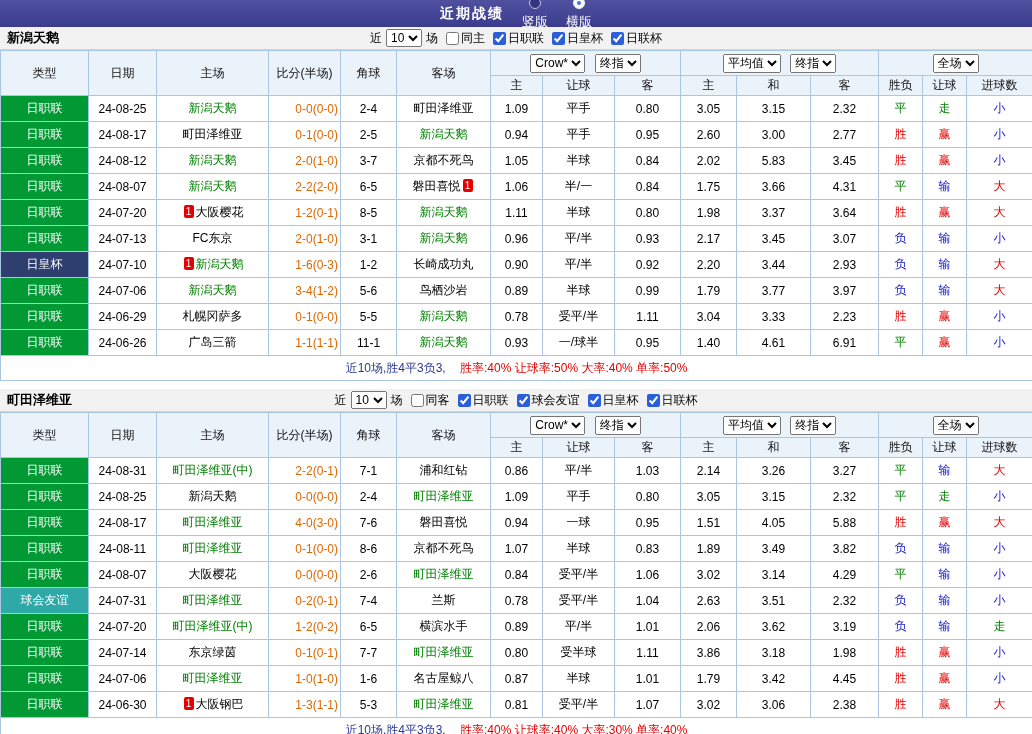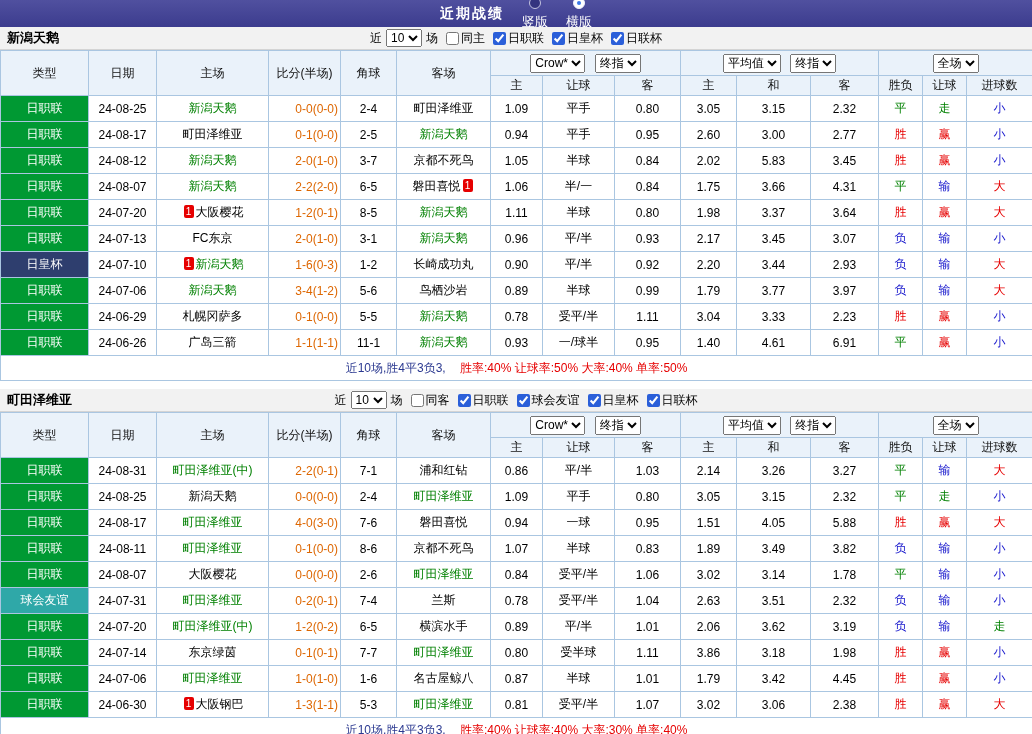--- a/index.html
+++ b/index.html
@@ -564,21 +564,21 @@
           <td class="score">0-0(0-0)</td>
           <td>2-6</td>
           <td>
             <span class="tname" data-hl="true">町田泽维亚</span>
           </td>
           <td>0.84</td>
           <td>受平/半</td>
           <td>1.06</td>
           <td>3.02</td>
           <td>3.14</td>
-          <td>1.78</td>
+          <td>4.29</td>
           <td class="rescell" data-rc="g">平</td>
           <td class="rescell" data-rc="b">输</td>
           <td class="rescell" data-rc="b">小</td>
         </tr>
 
         <tr>
           <td class="lg" data-lg="fr">球会友谊</td>
           <td>24-07-31</td>
           <td>
             <span class="tname" data-hl="true">町田泽维亚</span>

